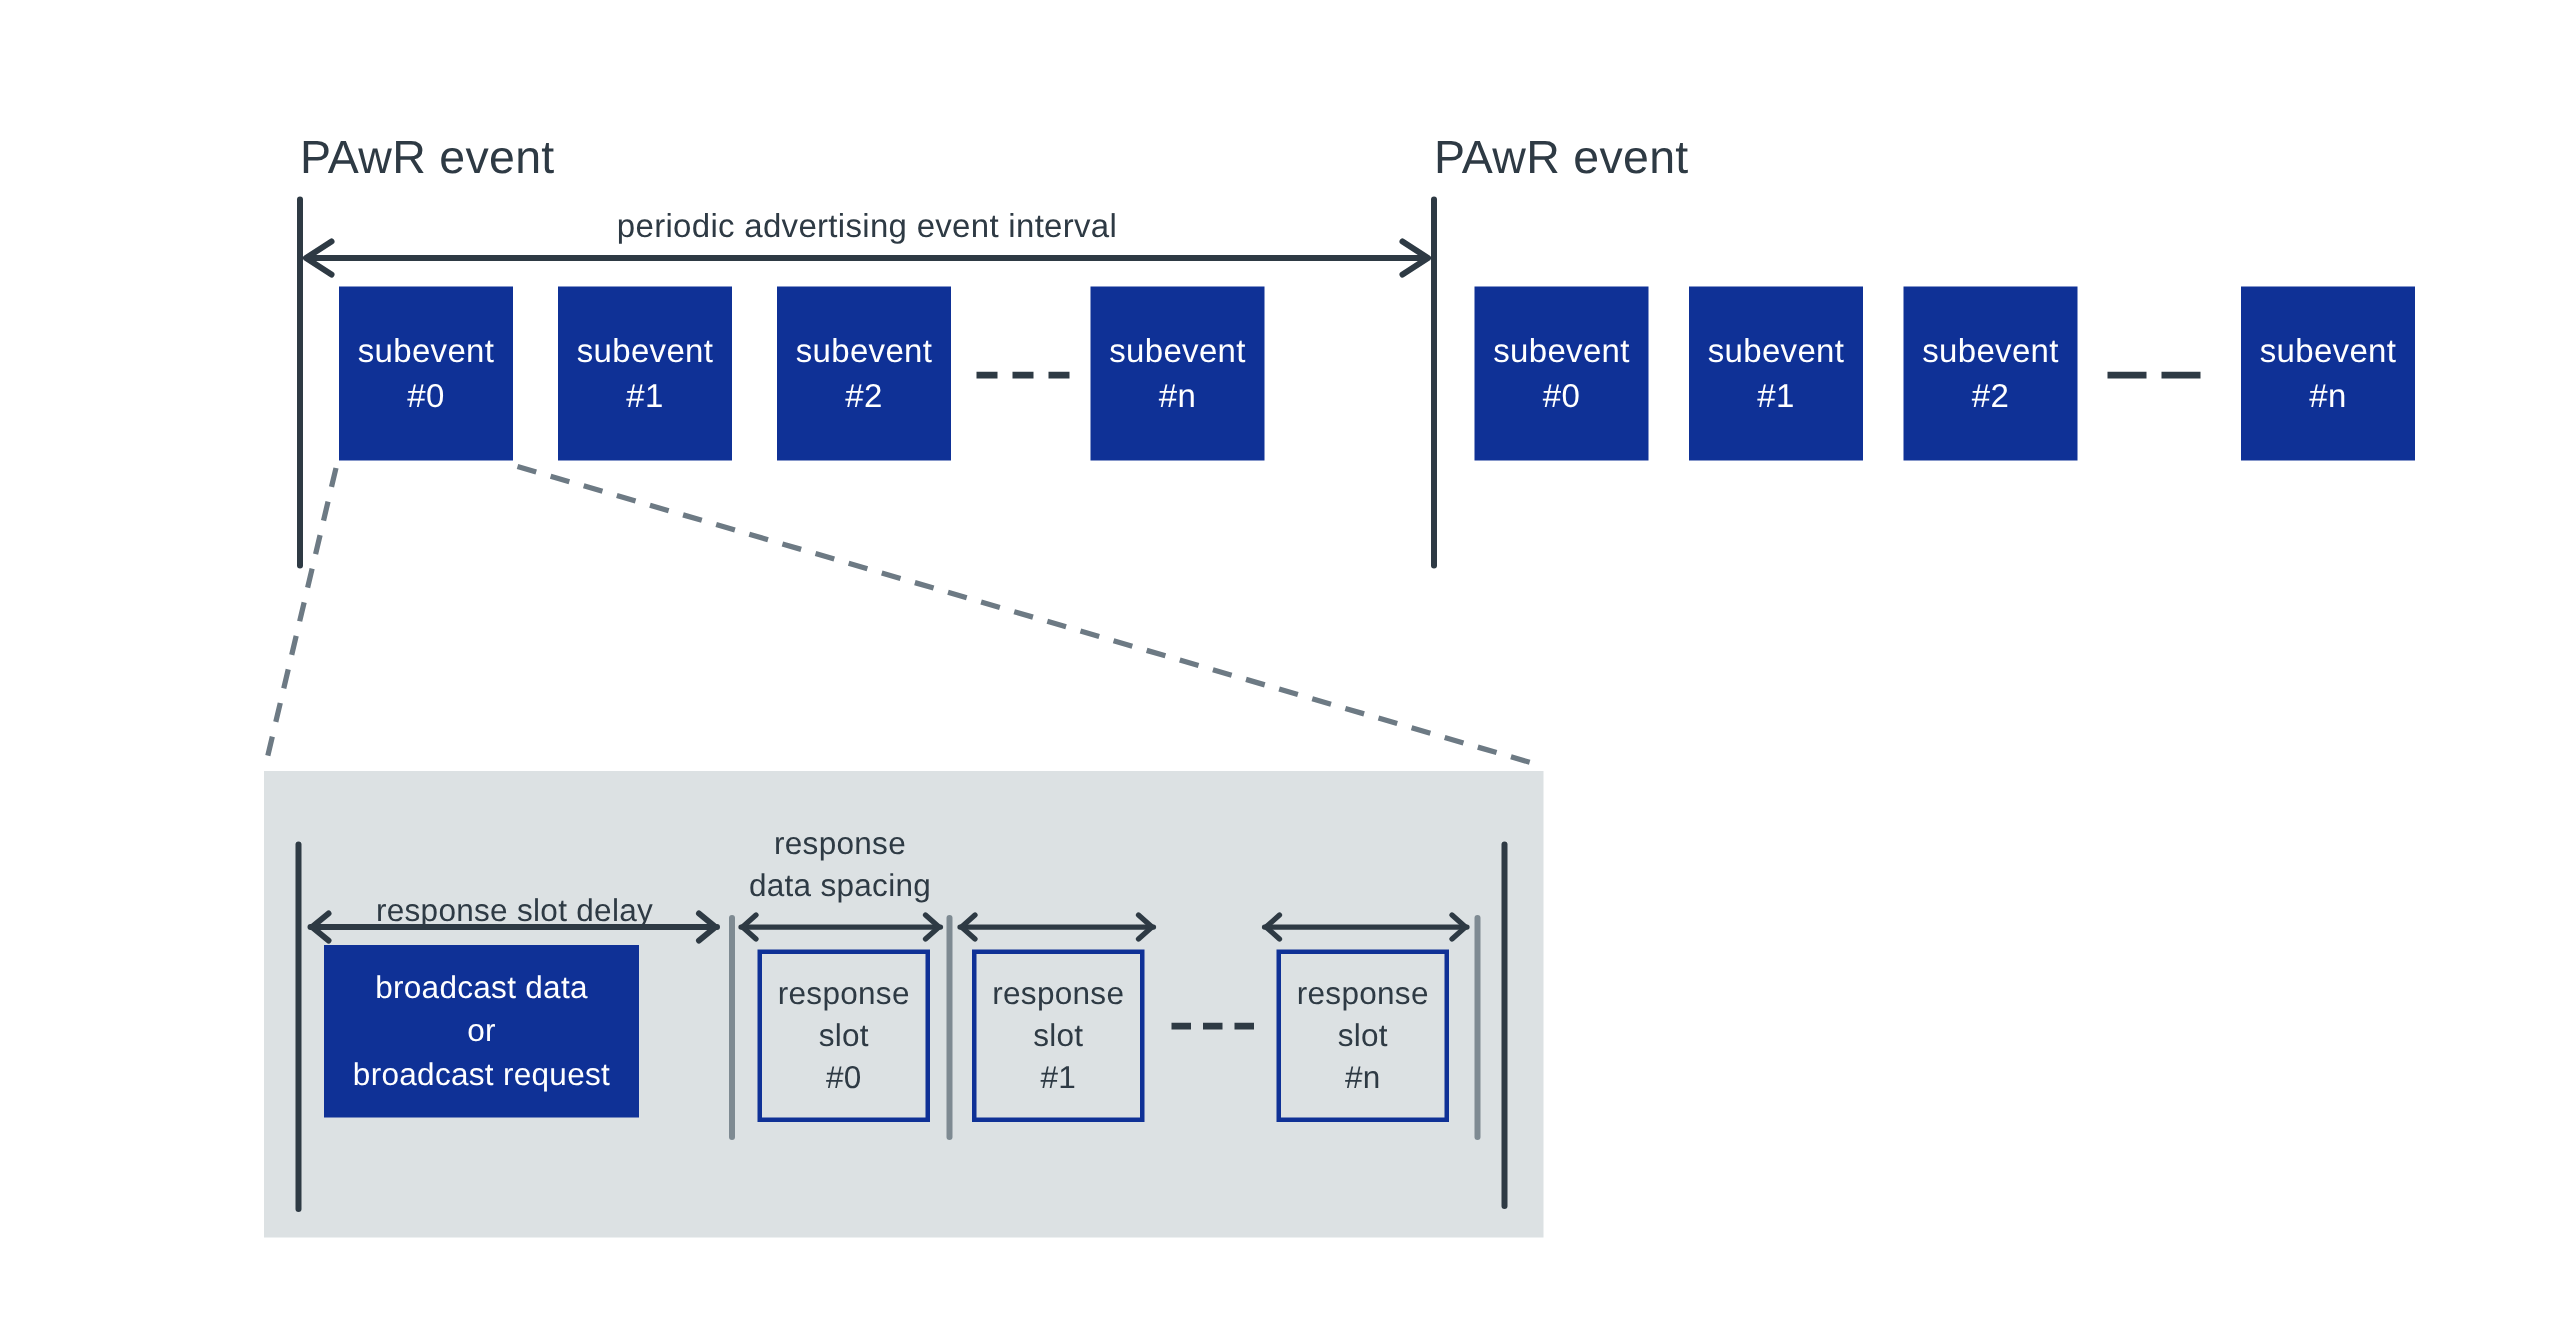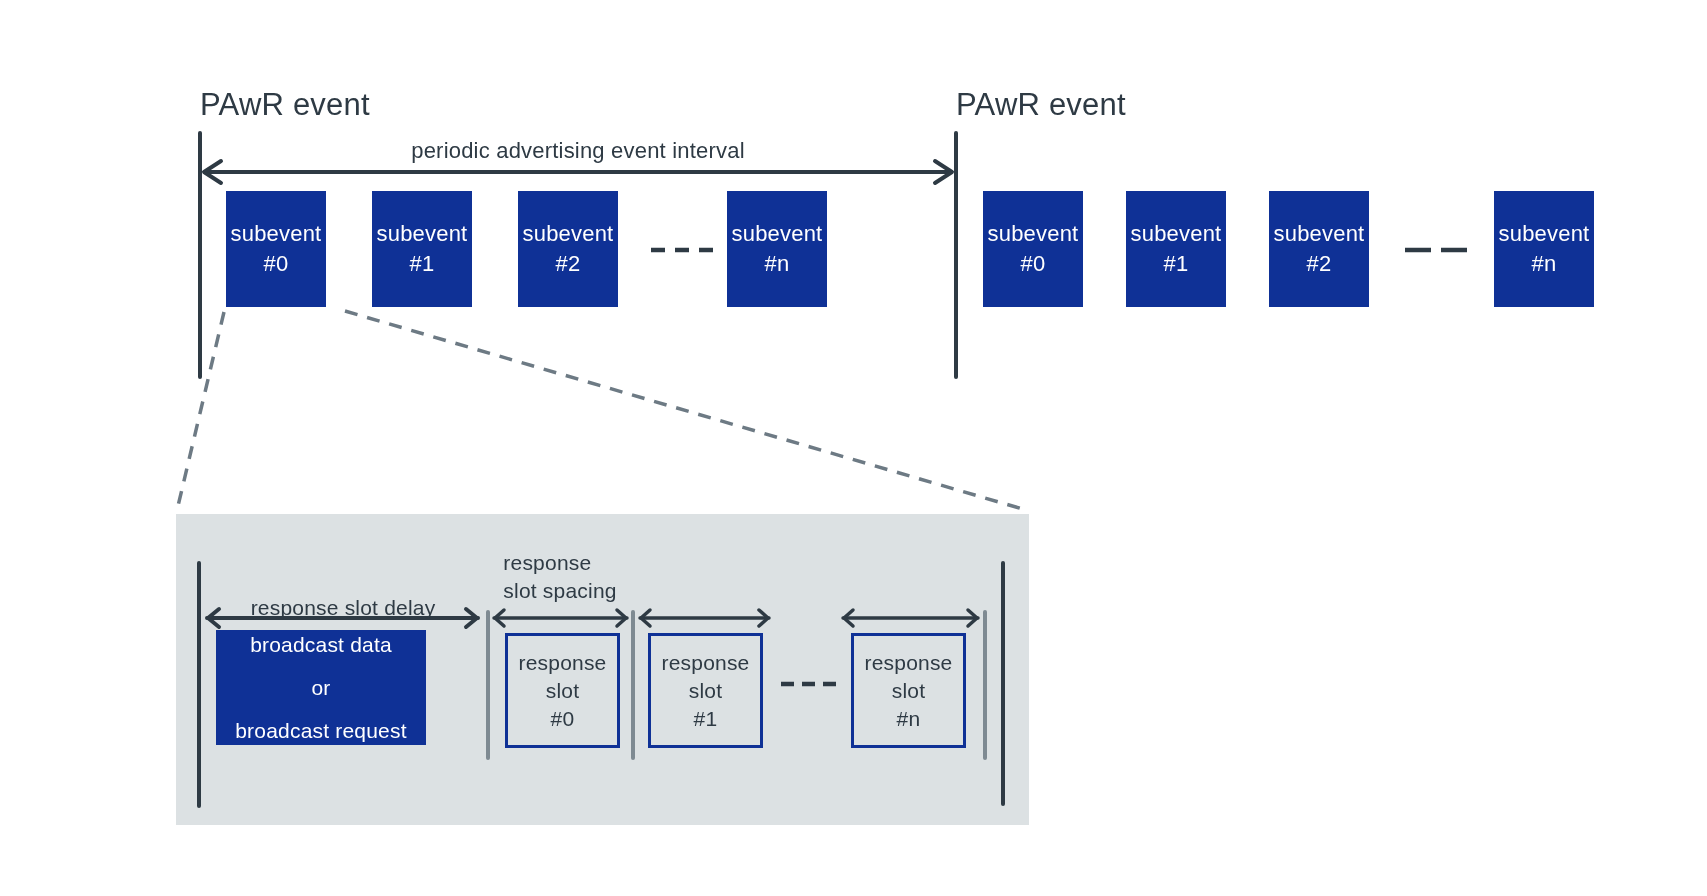--- a/index.html
+++ b/index.html
@@ -2,25 +2,25 @@
 <html><head>
 <meta charset="utf-8">
 <style>
   html,body{margin:0;padding:0;background:#ffffff;}
   body{width:1707px;height:896px;font-family:"Liberation Sans",sans-serif;}
   #canvas{position:relative;width:1707px;height:896px;background:#ffffff;overflow:hidden;margin-left:48px;}
   #overlay{position:absolute;left:0;top:0;width:1707px;height:896px;}
   .abs{position:absolute;}
   .title{color:#2e3a44;font-size:31px;letter-spacing:.2px;white-space:nowrap;}
   .panel-title{color:#2e3a44;font-size:29px;letter-spacing:.2px;white-space:nowrap;}
-  .lbl{color:#2e3a44;font-size:21px;letter-spacing:.2px;white-space:nowrap;transform:translateX(-50%);}
+  .lbl{color:#2e3a44;font-size:21px;letter-spacing:.2px;text-align:center;white-space:nowrap;transform:translateX(-50%);}
   .lbl2{line-height:28px;}
   .panel{background:#dce1e3;}
-  .subev{width:100px;height:116px;background:#0f3196;color:#ffffff;display:flex;flex-direction:column;align-items:center;justify-content:center;font-size:22px;line-height:30px;text-align:right;letter-spacing:.2px;}
-  .bcast{width:210px;height:115px;background:#0f3196;color:#ffffff;display:flex;flex-direction:column;align-items:center;justify-content:space-between;font-size:21px;line-height:29px;text-align:center;letter-spacing:.2px;}
+  .subev{width:116px;height:116px;background:#0f3196;color:#ffffff;display:flex;flex-direction:column;align-items:center;justify-content:center;font-size:22px;line-height:30px;text-align:right;letter-spacing:.2px;}
+  .bcast{width:210px;height:115px;background:#0f3196;color:#ffffff;display:flex;flex-direction:column;align-items:center;justify-content:center;font-size:21px;line-height:29px;text-align:center;letter-spacing:.2px;}
   .slot{box-sizing:border-box;width:115px;height:115px;border:3px solid #0f3196;color:#2e3a44;display:flex;flex-direction:column;align-items:center;justify-content:center;font-size:21px;line-height:28px;text-align:center;letter-spacing:.2px;}
 </style>
 </head>
 <body>
 
 <div id="canvas">
 
   <div class="abs panel" style="left:128px;top:514px;width:853px;height:311px;"></div>
 
   <svg id="overlay" viewBox="0 0 1707 896">
@@ -76,21 +76,21 @@
     <line x1="733" y1="684" x2="788" y2="684" stroke="#2e3a44" stroke-width="4.5" stroke-dasharray="13 8"></line>
   </svg>
 
   <div class="abs title" style="left:152px;top:87px;">PAwR event</div>
   <div class="abs title" style="left:908px;top:87px;">PAwR event</div>
 
   <div class="abs lbl" style="left:530px;top:138px;font-size:22px;">periodic advertising event interval</div>
   <div class="abs lbl" style="left:295px;top:596px;">response slot delay</div>
   <div class="abs lbl lbl2" style="left:512px;top:549px;">
     <div>response</div>
-    <div>slot spacing</div>
+    <div>data spacing</div>
   </div>
 
   <div class="abs subev" style="left:178px;top:191px;">
     <div>subevent</div>
     <div>#0</div>
   </div>
   <div class="abs subev" style="left:324px;top:191px;">
     <div>subevent</div>
     <div>#1</div>
   </div>

